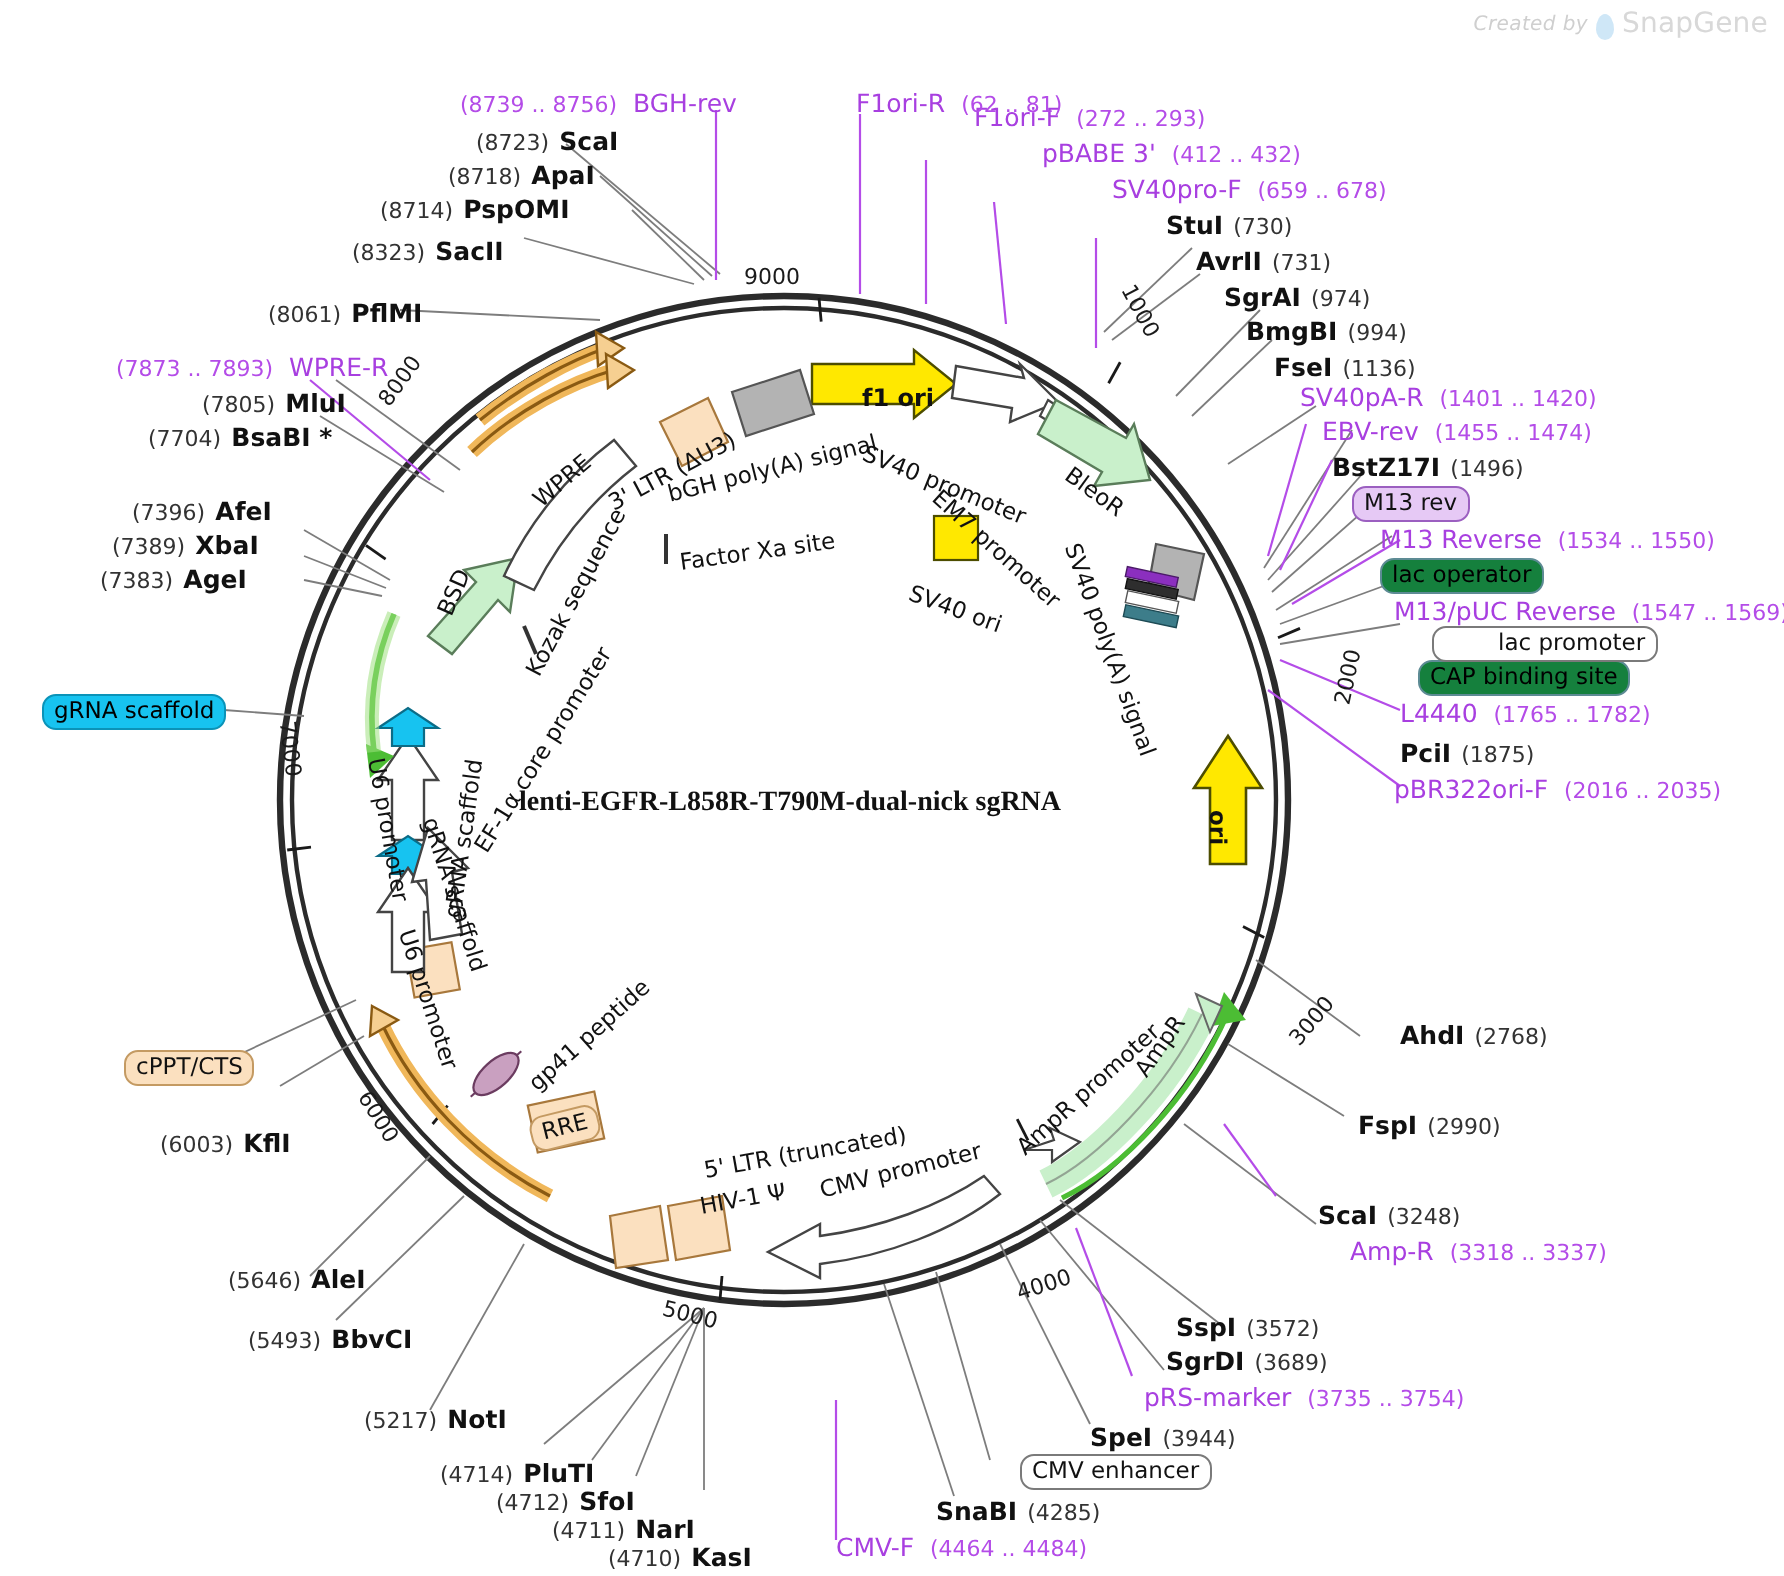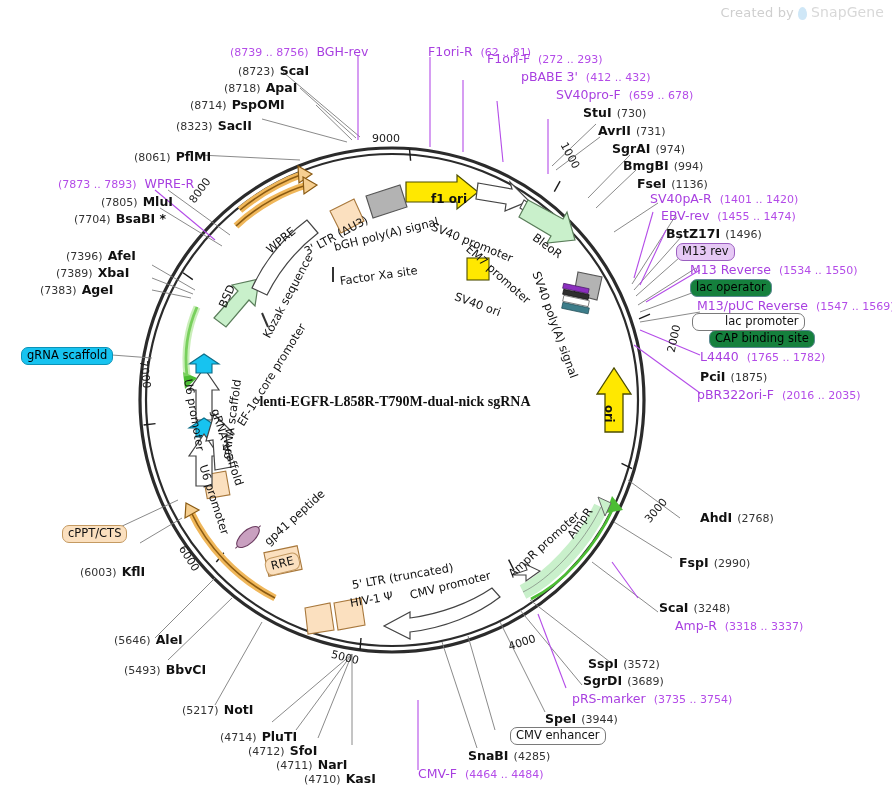--- a/index.html
+++ b/index.html
@@ -16,21 +16,21 @@
   svg.plasmid{position:absolute;left:0;top:0;width:892px;height:788px;}
 
   
   .watermark{
     position:absolute;right:8px;top:4px;
     display:flex;align-items:center;gap:4px;
     font-size:11px;color:#c8c8c8;
     font-family:"DejaVu Sans","Liberation Sans",sans-serif;
     letter-spacing:.2px;
   }
-  .watermark .wm-created{font-size:13px;color:#cfcfcf;}
+  .watermark .wm-created{font-size:10px;color:#cfcfcf;font-style:italic;}
   .watermark .wm-brand{font-size:14px;color:#d8d8d8;font-weight:400;letter-spacing:.1px;}
   .wm-drop{width:9px;height:13px;background:#cfe7f7;
       border-radius:50% 50% 50% 50% / 60% 60% 40% 40%;
       transform:rotate(0deg);position:relative;top:1px;}
 
   
   .lbl{position:absolute;white-space:nowrap;line-height:1;}
   .enz{font-weight:bold;font-size:12.5px;color:#111;font-family:"DejaVu Sans","Liberation Sans",sans-serif;}
   .pos{font-size:11px;color:#333;font-family:"DejaVu Sans","Liberation Sans",sans-serif;}
   .primer{font-size:12.5px;color:#a83fe0;font-family:"DejaVu Sans","Liberation Sans",sans-serif;}
@@ -290,21 +290,21 @@
   </div>
   <div class="lbl" style="left:74px;top:210px;">
     <span class="pos">(7704)</span>&nbsp;<span class="enz">BsaBI *</span>
   </div>
   <div class="lbl" style="left:66px;top:247px;">
     <span class="pos">(7396)</span>&nbsp;<span class="enz">AfeI</span>
   </div>
   <div class="lbl" style="left:56px;top:264px;">
     <span class="pos">(7389)</span>&nbsp;<span class="enz">XbaI</span>
   </div>
-  <div class="lbl" style="left:40px;top:281px;">
+  <div class="lbl" style="left:50px;top:281px;">
     <span class="pos">(7383)</span>&nbsp;<span class="enz">AgeI</span>
   </div>
 
   <div class="boxlbl box-cyan" style="left:21px;top:347px;">gRNA scaffold</div>
 
   <div class="boxlbl box-tan" style="left:62px;top:525px;">cPPT/CTS</div>
 
   <div class="lbl" style="left:80px;top:563px;">
     <span class="pos">(6003)</span>&nbsp;<span class="enz">KflI</span>
   </div>
@@ -366,21 +366,21 @@
   <div class="lbl" style="left:697px;top:386px;">
     <span class="primer"><span>pBR322ori-F</span>&nbsp;&nbsp;<span class="rng">(2016 .. 2035)</span></span>
   </div>
   <div class="lbl" style="left:700px;top:368px;">
     <span class="enz">PciI</span>&nbsp;<span class="pos">(1875)</span>
   </div>
   <div class="lbl" style="left:700px;top:348px;">
     <span class="primer"><span>L4440</span>&nbsp;&nbsp;<span class="rng">(1765 .. 1782)</span></span>
   </div>
   <div class="boxlbl box-teal" style="left:709px;top:330px;">CAP binding site</div>
-  <div class="boxlbl box-white" style="left:692px;top:313px;padding-left:32px;">lac promoter</div>
+  <div class="boxlbl box-white" style="left:716px;top:313px;padding-left:32px;">lac promoter</div>
   <div class="lbl" style="left:697px;top:297px;">
     <span class="primer"><span>M13/pUC Reverse</span>&nbsp;&nbsp;<span class="rng">(1547 .. 1569)</span></span>
   </div>
   <div class="boxlbl box-teal" style="left:690px;top:279px;">lac operator</div>
   <div class="lbl" style="left:690px;top:261px;">
     <span class="primer"><span>M13 Reverse</span>&nbsp;&nbsp;<span class="rng">(1534 .. 1550)</span></span>
   </div>
   <div class="boxlbl box-violet" style="left:676px;top:243px;">M13 rev</div>
   <div class="lbl" style="left:666px;top:225px;">
     <span class="enz">BstZ17I</span>&nbsp;<span class="pos">(1496)</span>

